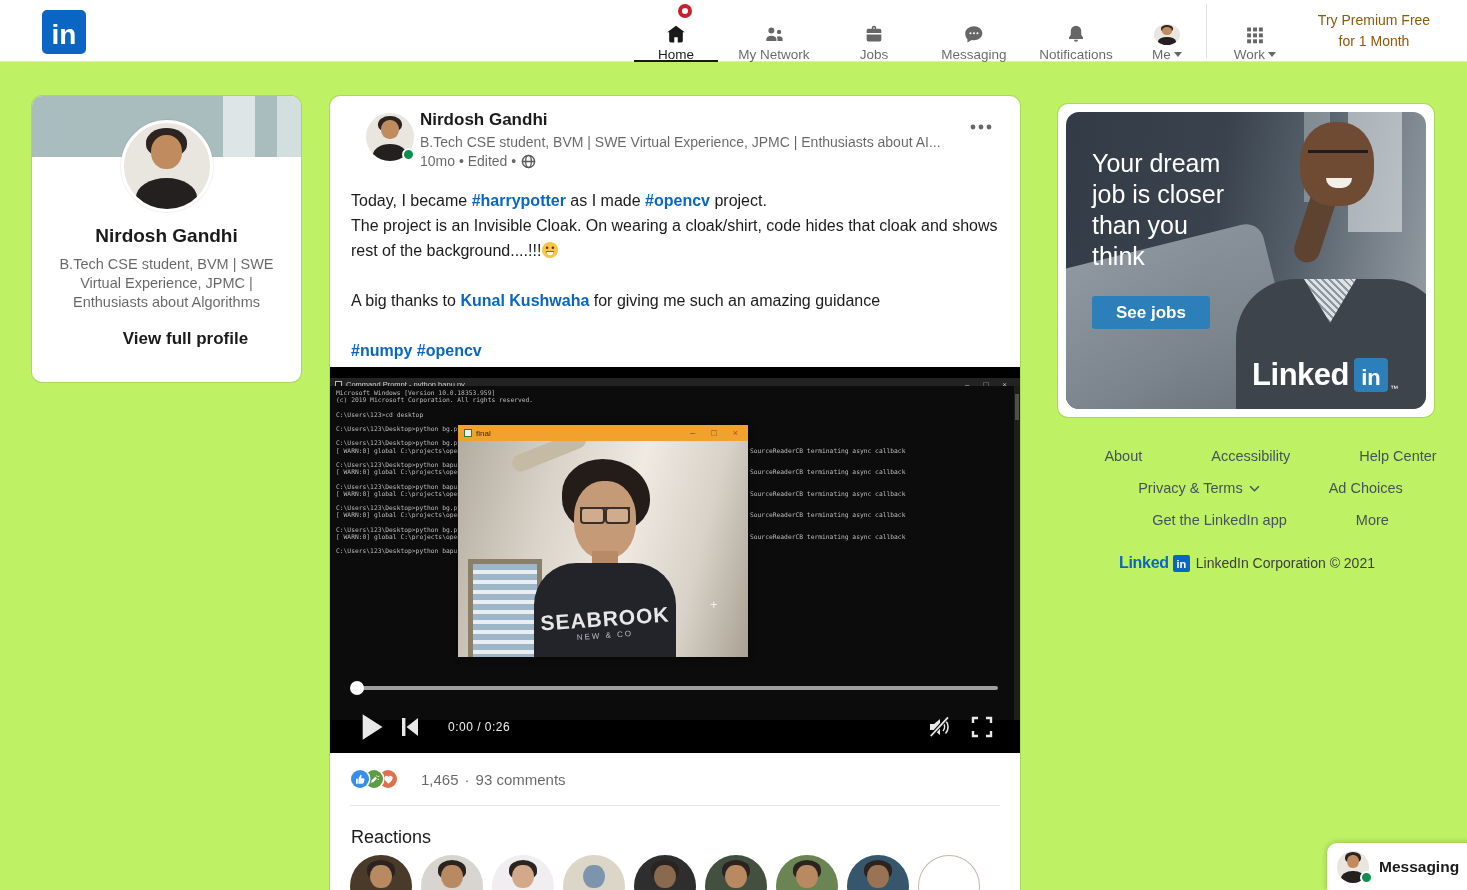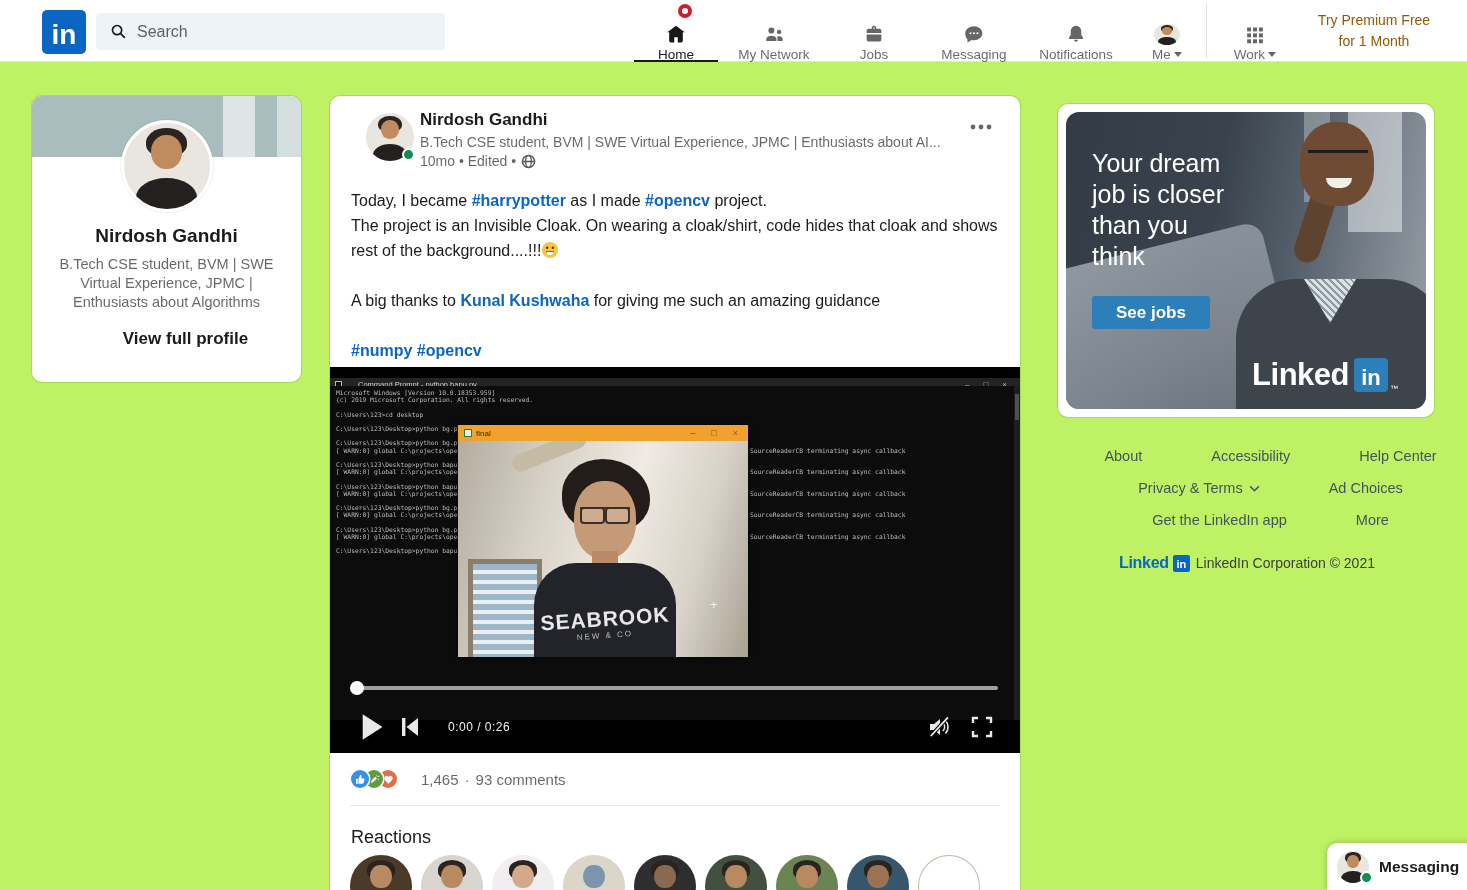--- a/index.html
+++ b/index.html
@@ -49,21 +49,21 @@
   .post-headline { position: absolute; left: 90px; top: 38px; width: 545px; font-size: 14px; color: rgba(0,0,0,0.6); white-space: nowrap; overflow: hidden; }
   .post-meta { position: absolute; left: 90px; top: 57px; font-size: 14px; color: rgba(0,0,0,0.6); display: flex; align-items: center; gap: 5px; }
   .post-menu { position: absolute; right: 22px; top: 14px; color: rgba(0,0,0,0.6); cursor: pointer; padding: 6px; }
   .post-body { padding: 0 21px; font-size: 16px; line-height: 25px; color: #1b1b1b; }
   .post-body .tag, .post-body .mention { color: #0a66c2; font-weight: 600; cursor: pointer; }
   .post-body p.space { height: 25px; }
   .smiley { display: inline-block; vertical-align: -3px; }
 
   
   .video { position: absolute; left: 0; top: 271px; width: 690px; height: 386px; background: #000; overflow: hidden; }
-  .term-titlebar { position: absolute; left: 0; top: 11px; width: 690px; height: 12px; background: #232323; color: #cfcfcf; font-size: 7.5px; display: flex; align-items: center; padding: 0 5px; gap: 16px; font-family: "Liberation Sans", sans-serif; }
+  .term-titlebar { position: absolute; left: 0; top: 11px; width: 690px; height: 12px; background: #232323; color: #cfcfcf; font-size: 7.5px; display: flex; align-items: center; padding: 0 5px; gap: 4px; font-family: "Liberation Sans", sans-serif; }
   .term-titlebar .tb-icon { width: 7px; height: 7px; border: 1px solid #bbb; background: #111; }
   .term-titlebar .tb-controls { margin-left: auto; display: flex; gap: 14px; font-size: 8px; color: #bbb; padding-right: 8px; }
   .term-body { position: absolute; left: 0; top: 19px; width: 690px; height: 334px; background: #0c0c0c; }
   .term-left, .term-right { position: absolute; top: 3px; white-space: pre; font-family: "DejaVu Sans Mono", monospace; font-size: 6.3px; line-height: 7.2px; color: #bcbcbc; }
   .term-left { left: 6px; }
   .term-right { left: 420px; }
   .term-scrollbar { position: absolute; right: 0; top: 0; width: 6px; height: 334px; background: #1e1e1e; }
   .term-scrollbar .thumb { position: absolute; top: 8px; left: 1px; width: 4px; height: 26px; background: #4f4f4f; }
 
   .webcam { position: absolute; left: 128px; top: 58px; width: 290px; height: 232px; box-shadow: 0 0 6px rgba(0,0,0,0.6); }
@@ -142,27 +142,20 @@
   .msg-avatar { width: 32px; height: 32px; position: relative; }
   .msg-label { font-size: 15.5px; font-weight: 600; color: #1b1b1b; }
 </style>
 </head>
 <body>
 
 <div class="canvas">
 
   <header class="topnav">
     <div class="li-logo">in</div>
-    <div class="searchbox">
-      <svg class="nav-icon" style="width:17px;height:17px" viewBox="0 0 24 24">
-          <circle cx="10" cy="10" r="6.5" fill="none" stroke="#1b1b1b" stroke-width="2.4"></circle>
-          <line x1="15" y1="15" x2="21" y2="21" stroke="#1b1b1b" stroke-width="2.6"></line>
-        </svg>
-      <input type="text" placeholder="Search" style="">
-    </div>
 
     <nav class="nav-items">
       <div class="nav-item active" style="width:96px">
         <svg class="nav-icon" viewBox="0 0 24 24" fill="#191919">
             <path d="M12 2 2 9.5h2.2V19a2 2 0 0 0 2 2H10v-6h4v6h3.8a2 2 0 0 0 2-2V9.5H22L12 2z"></path>
           </svg>
         <span class="nav-badge"></span>
         <span class="nlabel">Home</span>
         <span class="underline"></span>
       </div>

